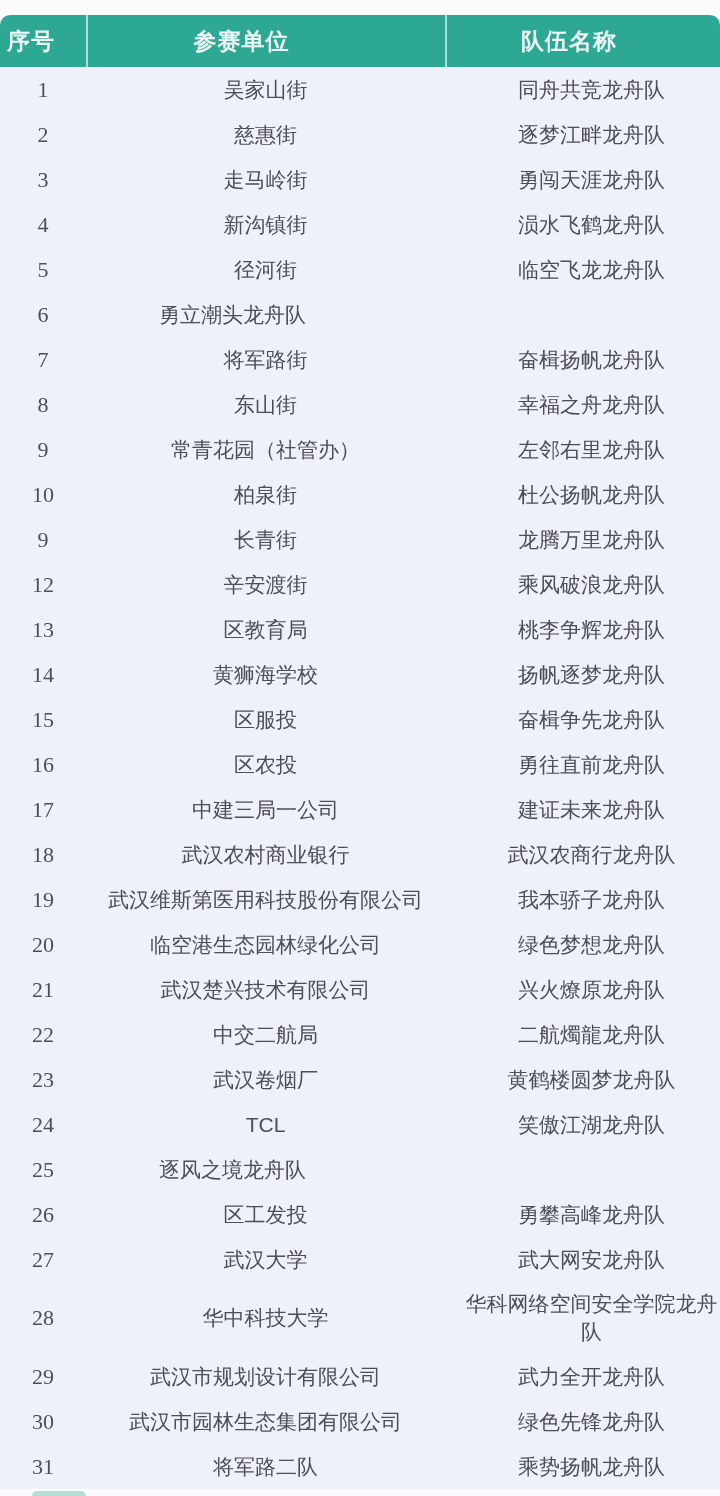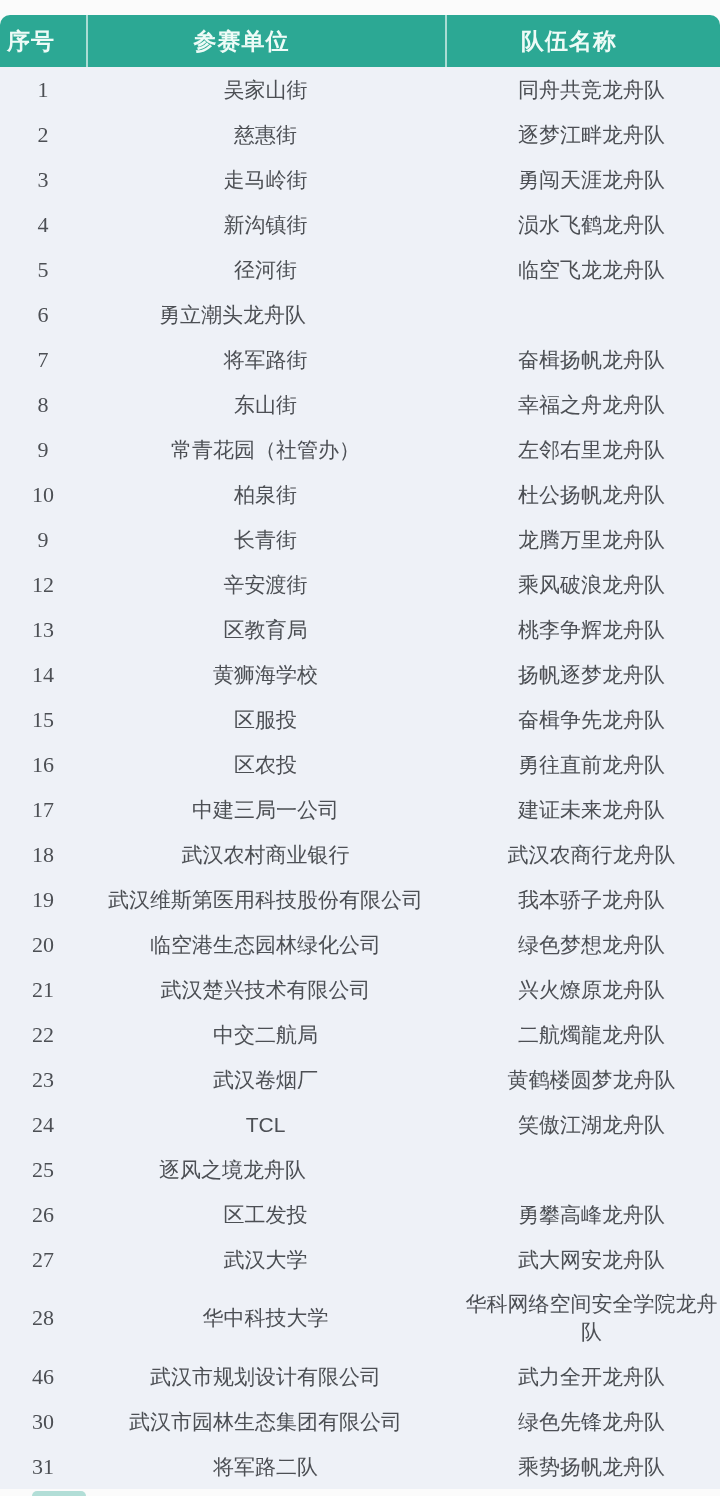--- a/index.html
+++ b/index.html
@@ -389,21 +389,21 @@
           </div>
           <div class="td td-unit">
             <span>华中科技大学</span>
           </div>
           <div class="td td-team">
             <span>华科网络空间安全学院龙舟队</span>
           </div>
         </div>
         <div class="tr">
           <div class="td td-index">
-            <span>46</span>
+            <span>29</span>
           </div>
           <div class="td td-unit">
             <span>武汉市规划设计有限公司</span>
           </div>
           <div class="td td-team">
             <span>武力全开龙舟队</span>
           </div>
         </div>
         <div class="tr">
           <div class="td td-index">

